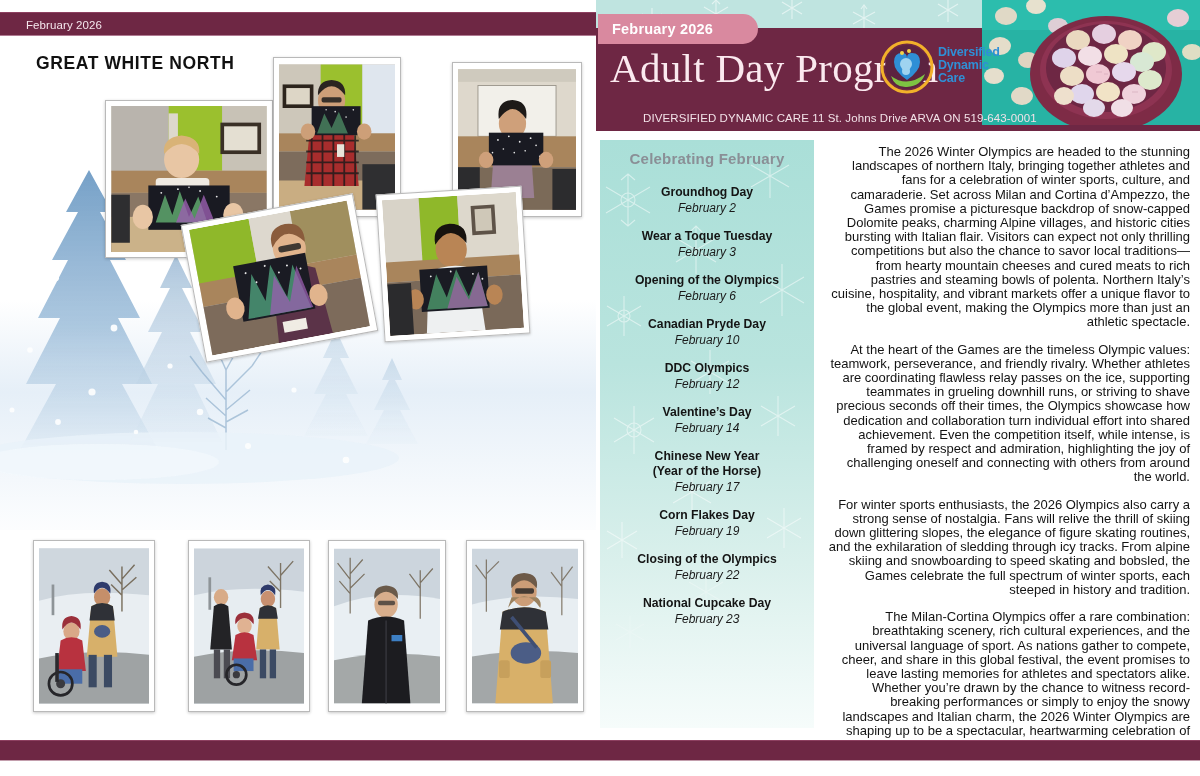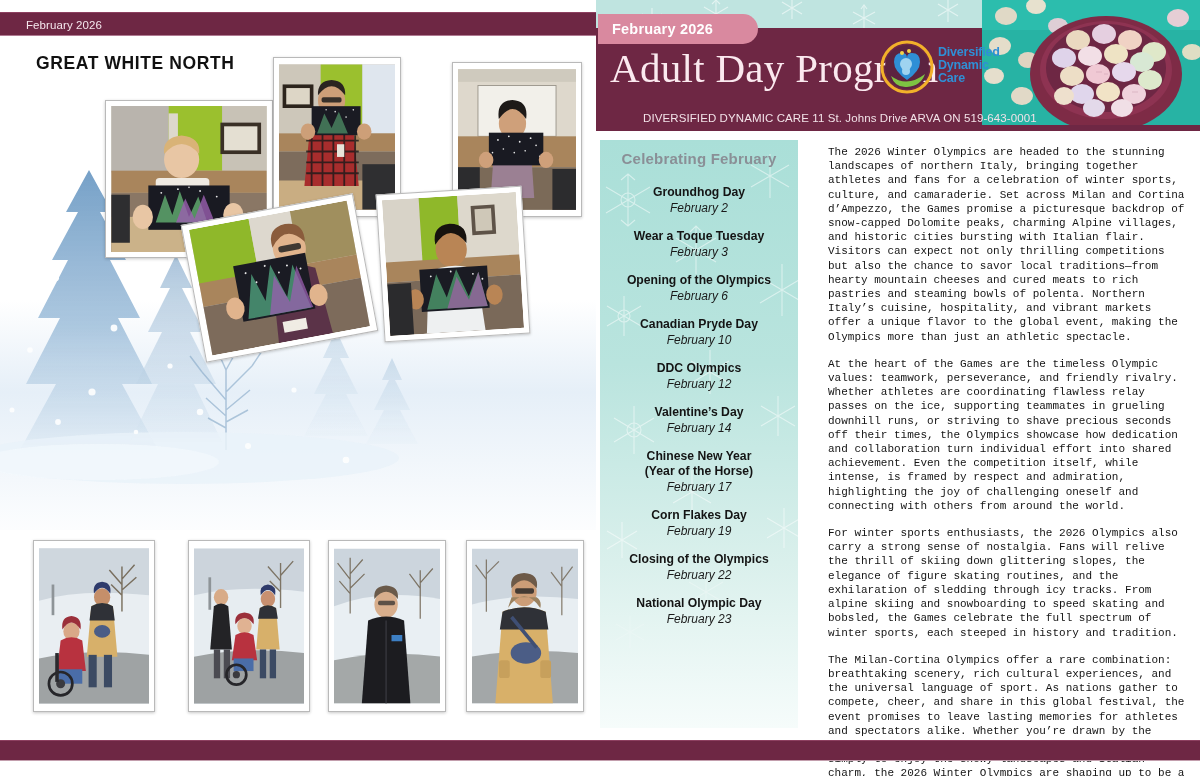--- a/index.html
+++ b/index.html
@@ -85,21 +85,21 @@
   
   .logo { position:absolute; left:284px; top:40px; z-index:6; width:180px; height:62px; }
   .logo-text {
     position:absolute; left:58px; top:6px;
     font-size:12.5px; font-weight:bold; color:#2f8fd6; line-height:13px;
     letter-spacing:-.2px;
   }
 
   
   .events {
-    position:absolute; left:4px; top:140px; width:198px; height:588px;
+    position:absolute; left:4px; top:140px; width:214px; height:588px;
     background:linear-gradient(180deg,#aadfd8 0%, #b9e4de 38%, #daf0ec 72%, #f6fcfb 100%);
     overflow:hidden;
   }
   .events-head {
     position:relative; z-index:2; text-align:center;
     font-size:15px; font-weight:bold; color:#8a8f96; padding-top:10px; letter-spacing:.2px;
   }
   .events-list { position:relative; z-index:2; padding-top:18px; }
   .event { text-align:center; margin-bottom:14px; }
   .event .nm {
@@ -109,23 +109,22 @@
     font-size:12px; font-style:italic; color:#1a1a1a; margin-top:1px;
   }
 
   
   .article { position:absolute; left:232px; top:145px; width:362px; }
   .article h2 {
     text-align:center; font-size:15.5px; font-weight:bold; color:#111;
     margin-bottom:13px; letter-spacing:.1px;
   }
   .article p {
-    font-size:11px; line-height:14.2px; color:#131313; margin-bottom:13px;
-    text-align:left;
-    font-family:Liberation Mono, monospace;
+    font-size:13px; line-height:14.2px; color:#131313; margin-bottom:13px;
+    text-align:right;
   }
 
   
   .bottom-bar {
     position:absolute; left:0; top:740px; width:1200px; height:21px;
     background:#6e2744; border-top:1px solid #8d4060; border-bottom:1px solid #c39ead;
     z-index:20;
   }
 </style>
 </head>
@@ -650,21 +649,21 @@
         </div>
         <div class="event">
           <div class="nm">Corn Flakes Day</div>
           <div class="dt">February 19</div>
         </div>
         <div class="event">
           <div class="nm">Closing of the Olympics</div>
           <div class="dt">February 22</div>
         </div>
         <div class="event">
-          <div class="nm">National Olympic Day</div>
+          <div class="nm">National Cupcake Day</div>
           <div class="dt">February 23</div>
         </div>
       </div>
     </div>
 
     <div class="article">
       <p>The 2026 Winter Olympics are headed to the stunning landscapes of northern Italy, bringing together athletes and fans for a celebration of winter sports, culture, and camaraderie. Set across Milan and Cortina d’Ampezzo, the Games promise a picturesque backdrop of snow-capped Dolomite peaks, charming Alpine villages, and historic cities bursting with Italian flair. Visitors can expect not only thrilling competitions but also the chance to savor local traditions—from hearty mountain cheeses and cured meats to rich pastries and steaming bowls of polenta. Northern Italy’s cuisine, hospitality, and vibrant markets offer a unique flavor to the global event, making the Olympics more than just an athletic spectacle.</p>
       <p>At the heart of the Games are the timeless Olympic values: teamwork, perseverance, and friendly rivalry. Whether athletes are coordinating flawless relay passes on the ice, supporting teammates in grueling downhill runs, or striving to shave precious seconds off their times, the Olympics showcase how dedication and collaboration turn individual effort into shared achievement. Even the competition itself, while intense, is framed by respect and admiration, highlighting the joy of challenging oneself and connecting with others from around the world.</p>
       <p>For winter sports enthusiasts, the 2026 Olympics also carry a strong sense of nostalgia. Fans will relive the thrill of skiing down glittering slopes, the elegance of figure skating routines, and the exhilaration of sledding through icy tracks. From alpine skiing and snowboarding to speed skating and bobsled, the Games celebrate the full spectrum of winter sports, each steeped in history and tradition.</p>
       <p>The Milan-Cortina Olympics offer a rare combination: breathtaking scenery, rich cultural experiences, and the universal language of sport. As nations gather to compete, cheer, and share in this global festival, the event promises to leave lasting memories for athletes and spectators alike. Whether you’re drawn by the chance to witness record-breaking performances or simply to enjoy the snowy landscapes and Italian charm, the 2026 Winter Olympics are shaping up to be a spectacular, heartwarming celebration of skill, spirit, and wintertime joy.</p>

